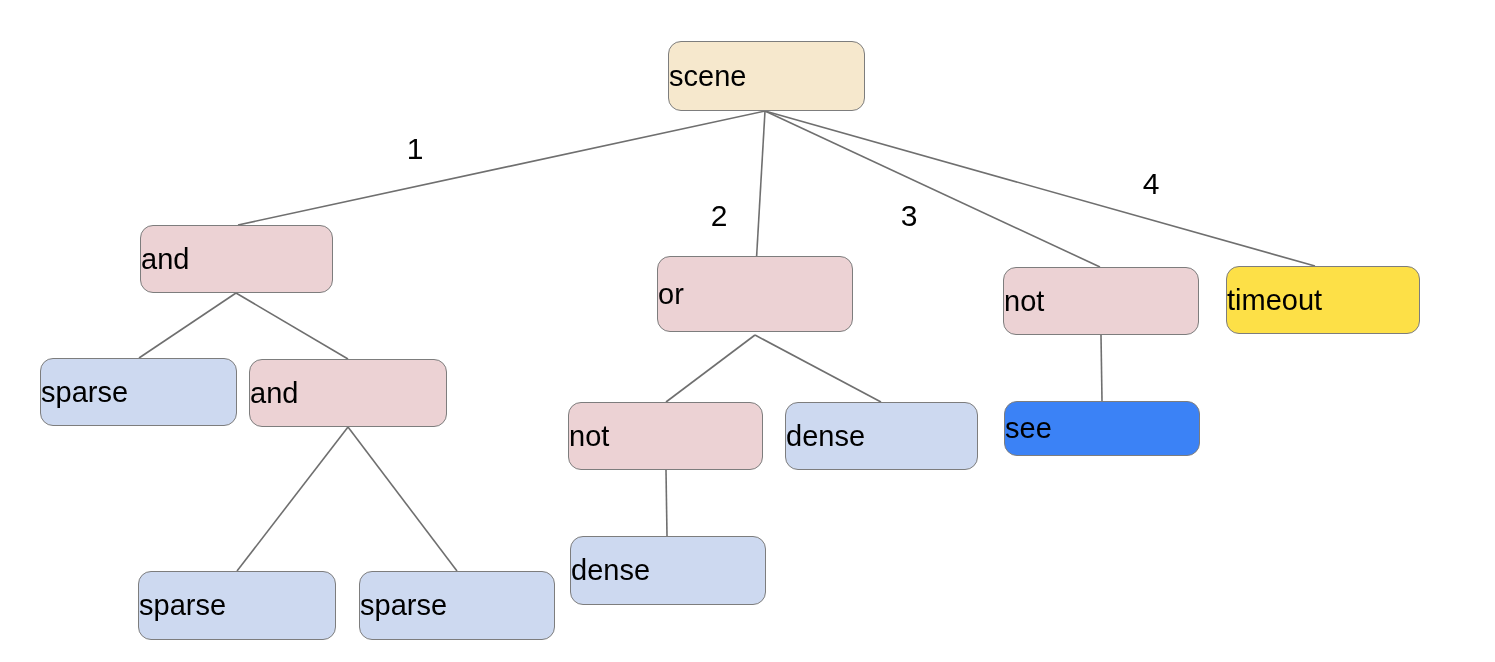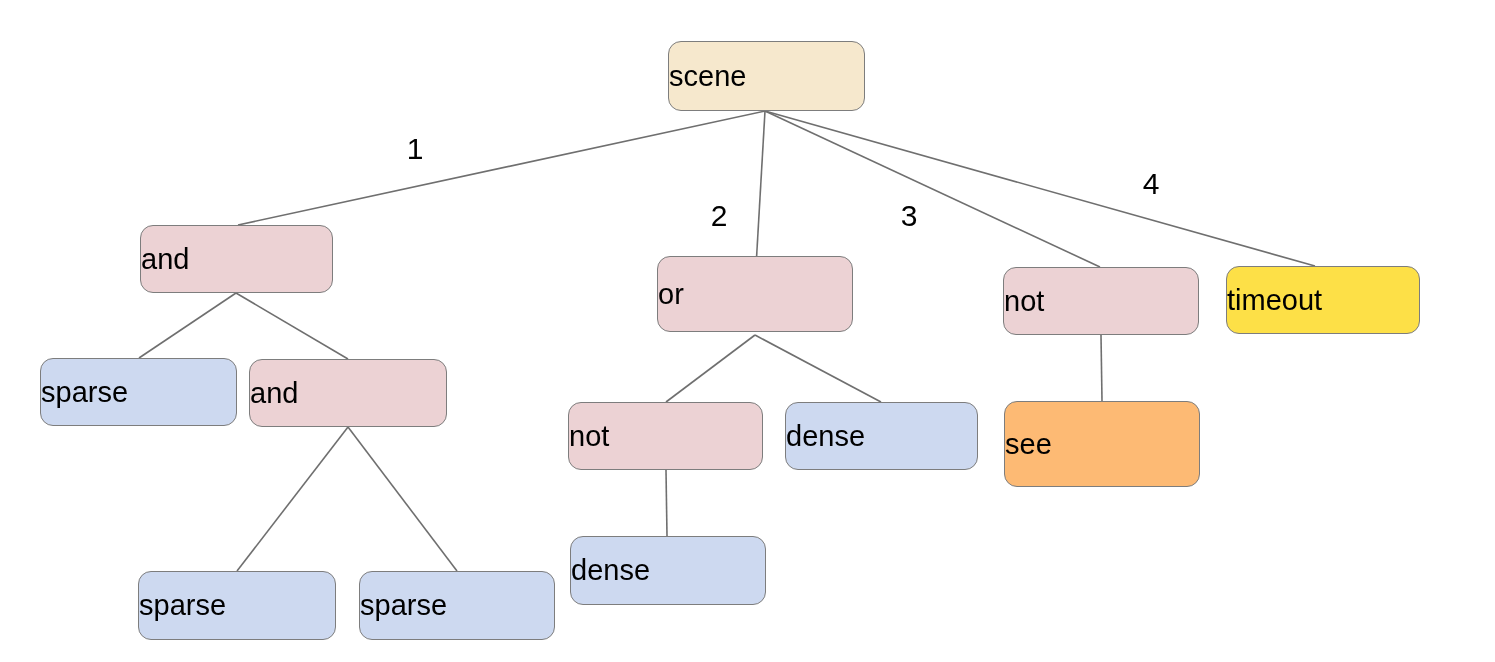--- a/index.html
+++ b/index.html
@@ -82,21 +82,21 @@
       </div>
       <div class="node" style="left: 249px; top: 359px; width: 198px; height: 68px; background: rgb(236, 210, 212); border-color: rgb(125, 125, 125);">
         <span>and</span>
       </div>
       <div class="node" style="left: 568px; top: 402px; width: 195px; height: 68px; background: rgb(236, 210, 212); border-color: rgb(125, 125, 125);">
         <span>not</span>
       </div>
       <div class="node" style="left: 785px; top: 402px; width: 193px; height: 68px; background: rgb(205, 217, 240); border-color: rgb(125, 125, 125);">
         <span>dense</span>
       </div>
-      <div class="node" style="left: 1004px; top: 401px; width: 196px; height: 86px; background: #fdba74; border-color: rgb(125, 125, 125);">
+      <div class="node" style="left: 1004px; top: 401px; width: 196px; height: 55px; background: #3b82f6; border-color: rgb(125, 125, 125);">
         <span>see</span>
       </div>
       <div class="node" style="left: 570px; top: 536px; width: 196px; height: 69px; background: rgb(205, 217, 240); border-color: rgb(125, 125, 125);">
         <span>dense</span>
       </div>
       <div class="node" style="left: 138px; top: 571px; width: 198px; height: 69px; background: rgb(205, 217, 240); border-color: rgb(125, 125, 125);">
         <span>sparse</span>
       </div>
       <div class="node" style="left: 359px; top: 571px; width: 196px; height: 69px; background: rgb(205, 217, 240); border-color: rgb(125, 125, 125);">
         <span>sparse</span>

